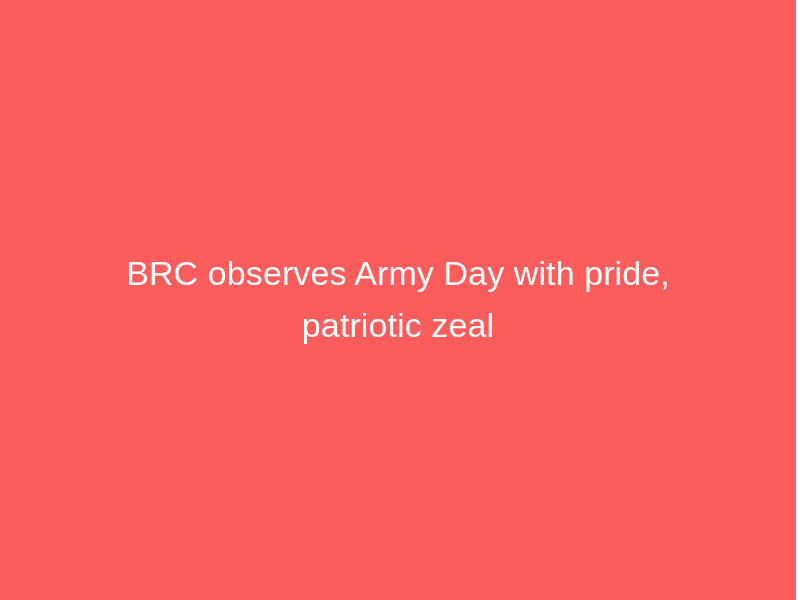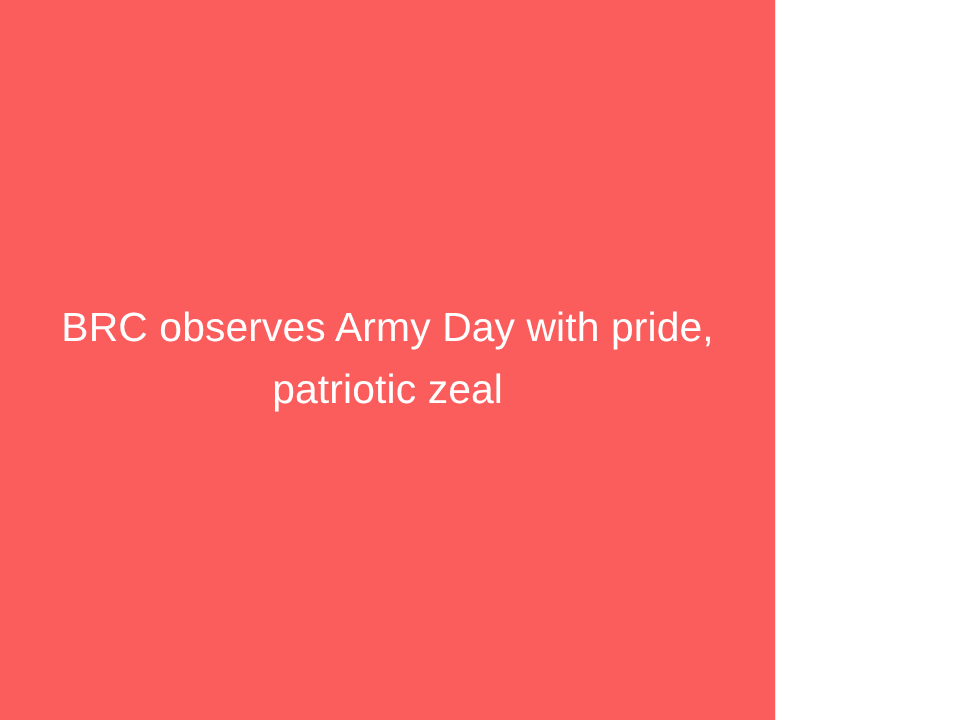--- a/index.html
+++ b/index.html
@@ -12,21 +12,21 @@
     width: 800px;
     height: 600px;
     overflow: hidden;
     font-family: "Liberation Sans", sans-serif;
   }
 
   
   .headline-card {
     position: relative;
     box-sizing: border-box;
-    width: 646px;
+    width: 796px;
     height: 600px;
     background-color: #fb5c5c;
     display: flex;
     align-items: center;
     justify-content: center;
   }
 
   
   .headline-block {
     width: 672px;

